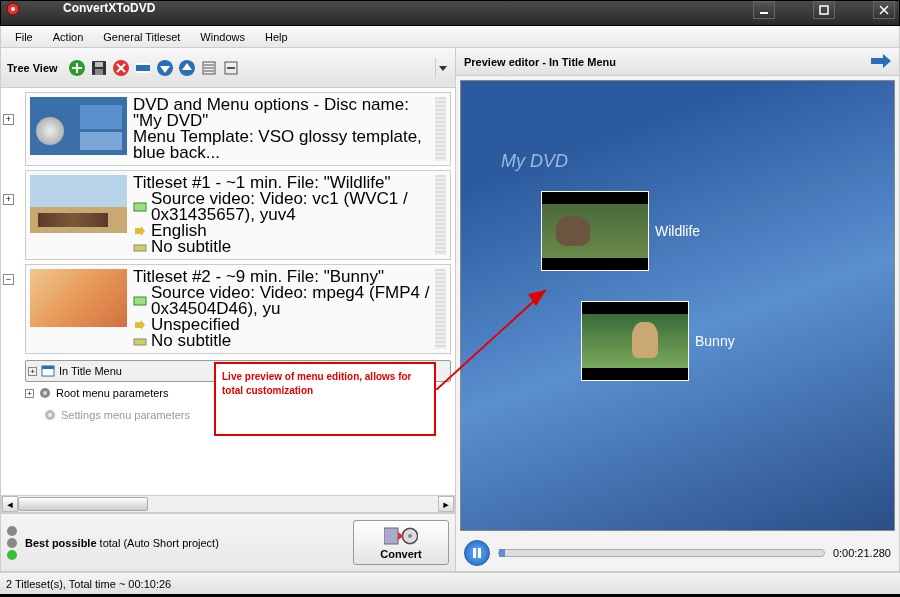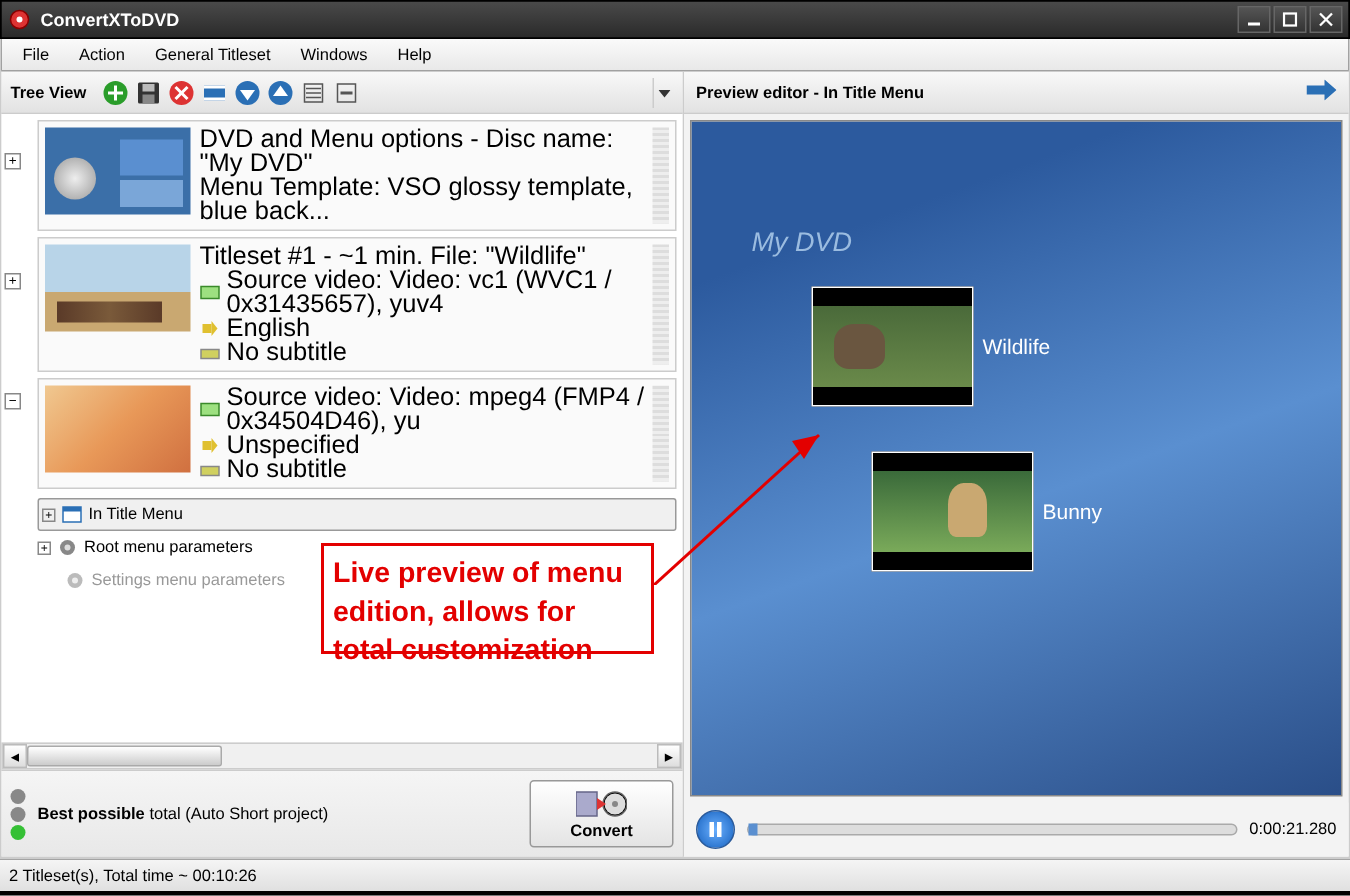--- a/index.html
+++ b/index.html
@@ -1,34 +1,34 @@
 <!DOCTYPE html>
 <html><head>
 <meta charset="utf-8">
 <style>
 * { box-sizing: border-box; margin: 0; padding: 0; }
 body { font-family: Tahoma, Arial, sans-serif; font-size: 11px; background: #000; width: 900px; height: 597px; overflow: hidden; position: relative; }
 
 
-.titlebar { background: linear-gradient(#4a4a4a, #2a2a2a); height: 26px; display: flex; align-items: center; padding: 0 4px; color: #fff; border: 1px solid #000; }
+.titlebar { background: linear-gradient(#4a4a4a, #2a2a2a); height: 26px; display: flex; padding: 0 4px; color: #fff; border: 1px solid #000; gap: 36px; }
 .titlebar .app-icon { width: 16px; height: 16px; margin-right: 6px; display:inline-flex; align-items:center; justify-content:center;}
 .titlebar .title { flex: 1; font-weight: bold; font-size: 12px; }
 .winbtn { width: 22px; height: 18px; background: linear-gradient(#555,#333); border: 1px solid #666; margin-left: 2px; display:flex; align-items:center; justify-content:center; color:#fff; }
 
 
 .menubar { background: linear-gradient(#fafafa,#e8e8e8); height: 22px; display: flex; align-items: center; padding: 0 4px; border: 1px solid #ccc; border-top: none; }
 .menubar span { padding: 2px 10px; cursor: default; }
 
 
 .main { display: flex; height: 524px; background: #f3f3f3; border: 1px solid #ccc; border-top:none;}
 .leftpane { width: 455px; display: flex; flex-direction: column; border-right: 1px solid #ccc;}
 .rightpane { flex: 1; display: flex; flex-direction: column; background:#f3f3f3;}
 
 
-.toolbar-row { height: 28px; background: linear-gradient(#f8f8f8,#e2e2e2); border-bottom: 1px solid #ccc; display:flex; align-items:center; padding: 0 6px; }
+.toolbar-row { height: 40px; background: linear-gradient(#f8f8f8,#e2e2e2); border-bottom: 1px solid #ccc; display:flex; align-items:center; padding: 0 6px; }
 .toolbar-row .label { font-weight: bold; margin-right: 8px; }
 .tbtn { width: 20px; height: 20px; margin: 0 1px; display:inline-flex; align-items:center; justify-content:center; border-radius:2px; }
 .tbtn svg { display:block; }
 .spacer { flex:1; }
 .dropdown-arrow { width:14px; height:20px; border-left:1px solid #ccc; display:flex; align-items:center; justify-content:center;}
 
 
 .tree { flex:1; background:#fff; overflow:auto; padding: 4px; position:relative;}
 .expander { position:absolute; left:2px; width:11px; height:11px; border:1px solid #888; background:#fff; display:flex;align-items:center;justify-content:center; font-size:9px; line-height:1; }
 .card { margin-left: 20px; margin-bottom: 4px; border:1px solid #ccc; background:#fafafa; padding:4px; min-height:60px; display:flex; }
@@ -69,21 +69,21 @@
 .player-bar { height:36px; display:flex; align-items:center; padding:0 8px; gap:8px; background:#f3f3f3;}
 .play-btn { width:26px; height:26px; border-radius:50%; background:radial-gradient(#6bb0ff,#1560bd); display:flex;align-items:center;justify-content:center; border:1px solid #2a5a9a;}
 .seek { flex:1; height:8px; background:#ddd; border:1px solid #aaa; border-radius:4px; position:relative;}
 .seek .pos { position:absolute; left:0; width:2%; top:-1px; height:8px; background:#5a8fd0;}
 .timecode { font-size:11px;}
 
 
 .statusbar { height:22px; background:linear-gradient(#f5f5f5,#e0e0e0); border-top:1px solid #ccc; display:flex; align-items:center; padding:0 6px;}
 
 
-.annotation-box { position:absolute; left:214px; top:362px; width:222px; height:74px; border:2px solid #e30000; background:#fff; color:#e30000; font-size:19px; font-weight:bold; padding:6px; line-height:1.35;}
+.annotation-box { position:absolute; left:214px; top:362px; width:222px; height:74px; border:2px solid #e30000; background:#fff; color:#e30000; font-size:10px; font-weight:bold; padding:6px; line-height:1.35;}
 .annotation-arrow { position:absolute; left:436px; top:280px; pointer-events:none;}
 </style>
 </head>
 <body>
 
 <div class="titlebar">
   <span class="app-icon">
     <svg width="16" height="16">
         <circle cx="8" cy="8" r="6" fill="#d33" stroke="#800"></circle>
         <circle cx="8" cy="8" r="2" fill="#fff"></circle>
@@ -225,20 +225,21 @@
               <span>No subtitle</span>
             </div>
         </div>
         <div class="sideknob"></div>
       </div>
 
       <div class="expander" style="top:186px">−</div>
       <div class="card">
         <div class="thumb" style="background:linear-gradient(135deg,#f0c890,#e89858,#d07040);"></div>
         <div class="cardbody">
+          <div>Titleset #2 - ~9 min. File: "Bunny"</div>
           <div class="row">
               <svg width="14" height="14">
                 <rect x="1" y="3" width="12" height="8" fill="#9de080" stroke="#3a8a2a"></rect>
               </svg>
               <span>Source video: Video: mpeg4 (FMP4 / 0x34504D46), yu</span>
             </div>
           <div class="row">
               <svg width="14" height="14">
                 <rect x="2" y="4" width="6" height="6" fill="#e0c030"></rect>
                 <polygon points="8,2 12,7 8,12" fill="#e0c030"></polygon>

